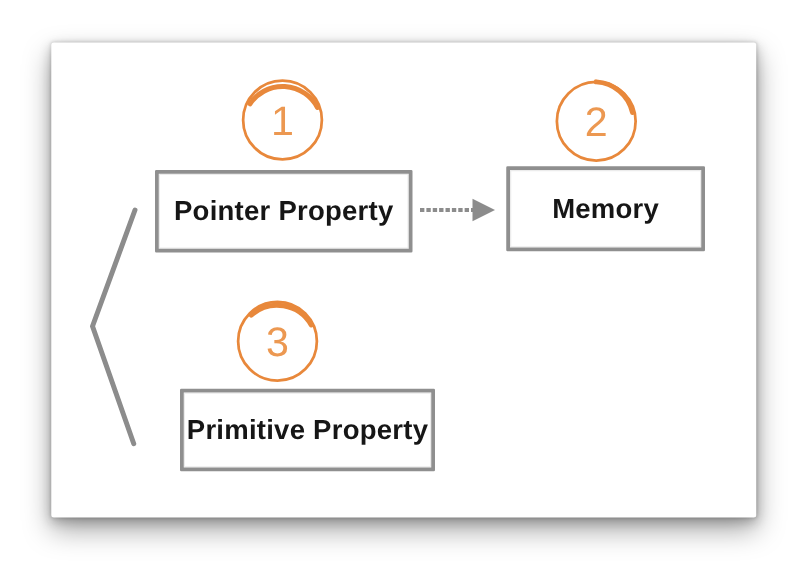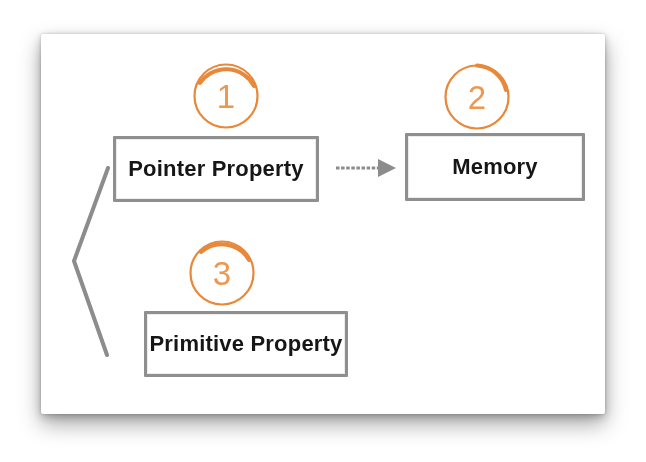--- a/index.html
+++ b/index.html
@@ -57,22 +57,22 @@
     box-sizing: border-box;
     box-shadow: inset 0 0 0 1px rgba(180,180,180,0.25);
   }
   .node-box .label {
     font-weight: bold;
     font-size: 22px;
     color: #161616;
     letter-spacing: 0.2px;
     white-space: nowrap;
   }
-  .box-pointer   { left: 72px;  top: 102px; width: 206px; height: 66px; }
-  .box-memory    { left: 364px; top: 99px;  width: 180px; height: 68px; }
+  .box-pointer   { left: 83px;  top: 102px; width: 206px; height: 66px; }
+  .box-memory    { left: 364px; top: 99px;  width: 159px; height: 68px; }
   .box-primitive { left: 83px;  top: 277px; width: 204px; height: 66px; margin-left: 20px; }
   .arrow-svg {
     position: absolute;
     left: 290px;
     top: 120px;
   }
   .bracket-svg {
     position: absolute;
     left: 25px;
     top: 126px;

